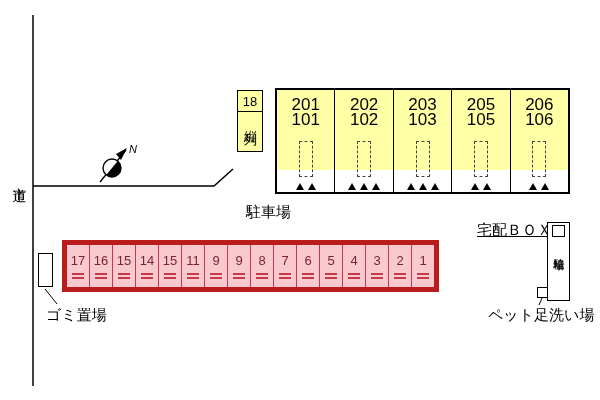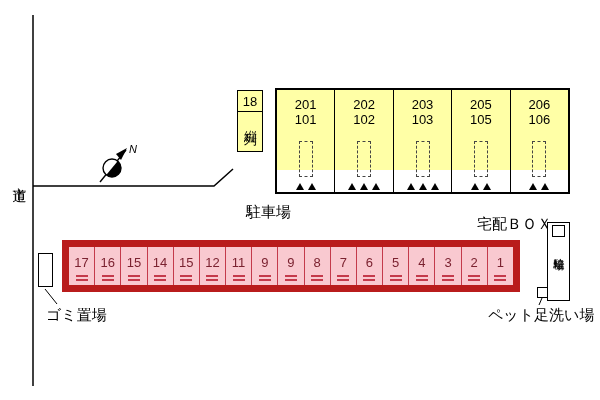--- a/index.html
+++ b/index.html
@@ -59,21 +59,21 @@
   }
   .unit { flex: 1; position: relative; border-right: 1px solid #000; }
   .unit:last-child { border-right: none; }
   .unit .yellow {
     position: absolute; left: 0; top: 0; right: 0;
     height: 80px; background: #ffffa6;
   }
   .unit .unit-label {
     position: relative; z-index: 1;
     text-align: center; padding-top: 7px;
-    font-size: 13px; line-height: 15px;
+    font-size: 17px; line-height: 15px;
   }
   .unit .unit-label span { display: block; }
   .unit .door {
     position: absolute; z-index: 1;
     left: 50%; margin-left: -7px;
     bottom: 15px; width: 14px; height: 36px;
     border: 1px dashed #444;
   }
   .unit .tris {
     position: absolute; z-index: 1;
@@ -107,22 +107,22 @@
     display: inline-block;
     writing-mode: vertical-rl;
     text-orientation: upright;
     font-size: 11px;
     letter-spacing: 1px;
   }
   
   #parking-row {
     position: absolute;
     left: 62px; top: 240px;
-    width: 458px; height: 52px;
-    border: 7px solid #b91c1c;
+    width: 377px; height: 52px;
+    border: 5px solid #b91c1c;
     background: #f9c9d0;
     display: flex;
   }
   .space { flex: 1; border-right: 1px solid #c43a4b; text-align: center; }
   .space:last-child { border-right: none; }
   .space-num { font-size: 13px; margin-top: 8px; color: #7b2230; }
   .stopper {
     width: 12px; height: 6px;
     border-top: 2px solid #c43a4b;
     border-bottom: 2px solid #c43a4b;
@@ -215,21 +215,21 @@
         <span>106</span>
       </div>
       <div class="door"></div>
       <div class="tris"><span class="tri"></span><span class="tri"></span></div>
     </div>
 
   </div>
 
   <div class="flat-label" style="left:246px; top:203px;">駐車場</div>
 
-  <div class="flat-label" style="left:477px; top:215px;">宅配ＢＯＸ</div>
+  <div class="flat-label" style="left:477px; top:221px;text-decoration:underline;">宅配ＢＯＸ</div>
 
   <div id="bike-col">
     <div class="dbox"></div>
     <div class="blabel">駐輪場</div>
   </div>
 
   <div id="parking-row">
     <div class="space">
         <div class="space-num">17</div>
         <div class="stopper"></div>
@@ -244,24 +244,20 @@
       </div>
     <div class="space">
         <div class="space-num">14</div>
         <div class="stopper"></div>
       </div>
     <div class="space">
         <div class="space-num">15</div>
         <div class="stopper"></div>
       </div>
     <div class="space">
-        <div class="space-num">12</div>
-        <div class="stopper"></div>
-      </div>
-    <div class="space">
         <div class="space-num">11</div>
         <div class="stopper"></div>
       </div>
     <div class="space">
         <div class="space-num">9</div>
         <div class="stopper"></div>
       </div>
     <div class="space">
         <div class="space-num">9</div>
         <div class="stopper"></div>

